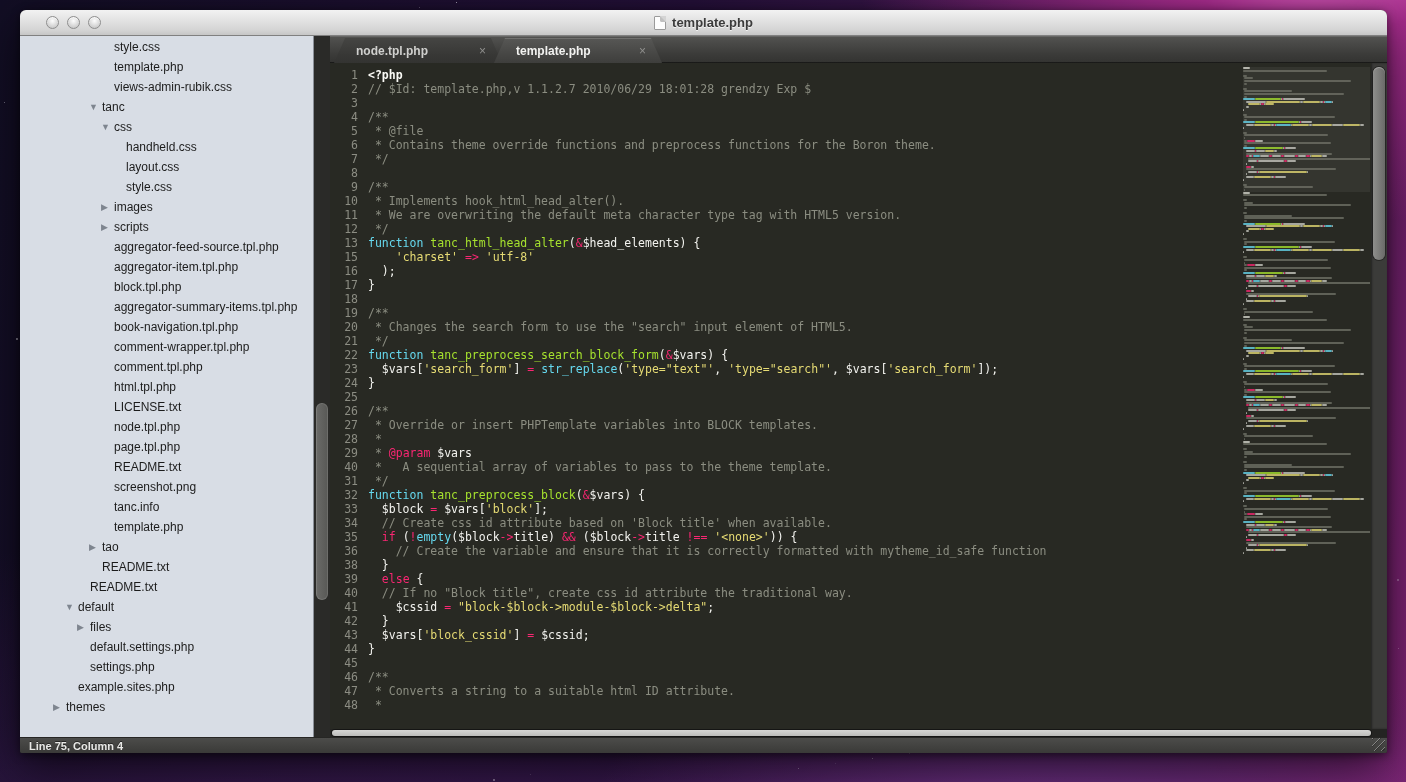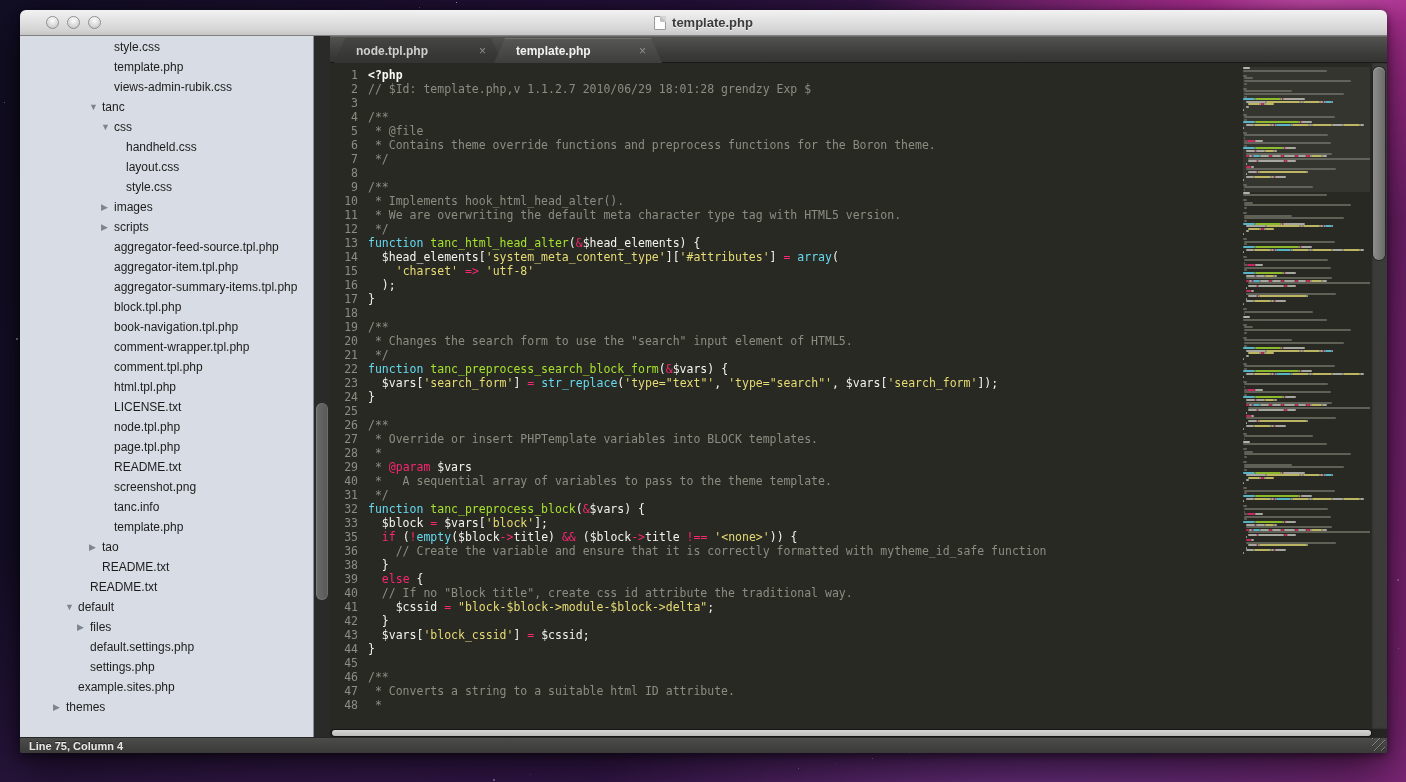--- a/index.html
+++ b/index.html
@@ -312,25 +312,25 @@
         <div class="tree-row" style="padding-left: 81px;">
           <span class="tree-tri"></span>
           <span>aggregator-feed-source.tpl.php</span>
         </div>
         <div class="tree-row" style="padding-left: 81px;">
           <span class="tree-tri"></span>
           <span>aggregator-item.tpl.php</span>
         </div>
         <div class="tree-row" style="padding-left: 81px;">
           <span class="tree-tri"></span>
+          <span>block.tpl.php</span>
+        </div>
+        <div class="tree-row" style="padding-left: 81px;">
+          <span class="tree-tri"></span>
           <span>aggregator-summary-items.tpl.php</span>
-        </div>
-        <div class="tree-row" style="padding-left: 81px;">
-          <span class="tree-tri"></span>
-          <span>block.tpl.php</span>
         </div>
         <div class="tree-row" style="padding-left: 81px;">
           <span class="tree-tri"></span>
           <span>book-navigation.tpl.php</span>
         </div>
         <div class="tree-row" style="padding-left: 81px;">
           <span class="tree-tri"></span>
           <span>comment-wrapper.tpl.php</span>
         </div>
         <div class="tree-row" style="padding-left: 81px;">
@@ -432,40 +432,40 @@
             <div class="line"><span class="ln">4</span><span class="lt"><span class="c">/**</span></span></div>
             <div class="line"><span class="ln">5</span><span class="lt"><span class="c"> * @file</span></span></div>
             <div class="line"><span class="ln">6</span><span class="lt"><span class="c"> * Contains theme override functions and preprocess functions for the Boron theme.</span></span></div>
             <div class="line"><span class="ln">7</span><span class="lt"><span class="c"> */</span></span></div>
             <div class="line"><span class="ln">8</span><span class="lt"></span></div>
             <div class="line"><span class="ln">9</span><span class="lt"><span class="c">/**</span></span></div>
             <div class="line"><span class="ln">10</span><span class="lt"><span class="c"> * Implements hook_html_head_alter().</span></span></div>
             <div class="line"><span class="ln">11</span><span class="lt"><span class="c"> * We are overwriting the default meta character type tag with HTML5 version.</span></span></div>
             <div class="line"><span class="ln">12</span><span class="lt"><span class="c"> */</span></span></div>
             <div class="line"><span class="ln">13</span><span class="lt"><span class="k">function </span><span class="g">tanc_html_head_alter</span><span class="w">(</span><span class="p">&amp;</span><span class="w">$head_elements) {</span></span></div>
-            <div class="line"><span class="ln">14</span><span class="lt"><span class="w">  $head_elements[</span><span class="y">'system_meta_content_type'</span><span class="w">][</span><span class="y">'#attributes'</span><span class="w">] </span><span class="p">=</span><span class="w"> </span><span class="k">array</span><span class="w">(</span></span></div>
             <div class="line"><span class="ln">15</span><span class="lt"><span class="w">    </span><span class="y">'charset'</span><span class="w"> </span><span class="p">=&gt;</span><span class="w"> </span><span class="y">'utf-8'</span></span></div>
             <div class="line"><span class="ln">16</span><span class="lt"><span class="w">  );</span></span></div>
             <div class="line"><span class="ln">17</span><span class="lt"><span class="w">}</span></span></div>
             <div class="line"><span class="ln">18</span><span class="lt"></span></div>
             <div class="line"><span class="ln">19</span><span class="lt"><span class="c">/**</span></span></div>
             <div class="line"><span class="ln">20</span><span class="lt"><span class="c"> * Changes the search form to use the "search" input element of HTML5.</span></span></div>
             <div class="line"><span class="ln">21</span><span class="lt"><span class="c"> */</span></span></div>
             <div class="line"><span class="ln">22</span><span class="lt"><span class="k">function </span><span class="g">tanc_preprocess_search_block_form</span><span class="w">(</span><span class="p">&amp;</span><span class="w">$vars) {</span></span></div>
             <div class="line"><span class="ln">23</span><span class="lt"><span class="w">  $vars[</span><span class="y">'search_form'</span><span class="w">] </span><span class="p">=</span><span class="w"> </span><span class="k">str_replace</span><span class="w">(</span><span class="y">'type="text"'</span><span class="w">, </span><span class="y">'type="search"'</span><span class="w">, $vars[</span><span class="y">'search_form'</span><span class="w">]);</span></span></div>
             <div class="line"><span class="ln">24</span><span class="lt"><span class="w">}</span></span></div>
             <div class="line"><span class="ln">25</span><span class="lt"></span></div>
             <div class="line"><span class="ln">26</span><span class="lt"><span class="c">/**</span></span></div>
             <div class="line"><span class="ln">27</span><span class="lt"><span class="c"> * Override or insert PHPTemplate variables into BLOCK templates.</span></span></div>
             <div class="line"><span class="ln">28</span><span class="lt"><span class="c"> *</span></span></div>
             <div class="line"><span class="ln">29</span><span class="lt"><span class="c"> * </span><span class="p">@param</span><span class="w"> $vars</span></span></div>
             <div class="line"><span class="ln">40</span><span class="lt"><span class="c"> *   A sequential array of variables to pass to the theme template.</span></span></div>
             <div class="line"><span class="ln">31</span><span class="lt"><span class="c"> */</span></span></div>
             <div class="line"><span class="ln">32</span><span class="lt"><span class="k">function </span><span class="g">tanc_preprocess_block</span><span class="w">(</span><span class="p">&amp;</span><span class="w">$vars) {</span></span></div>
             <div class="line"><span class="ln">33</span><span class="lt"><span class="w">  $block </span><span class="p">=</span><span class="w"> $vars[</span><span class="y">'block'</span><span class="w">];</span></span></div>
+            <div class="line"><span class="ln">34</span><span class="lt"><span class="c">  // Create css id attribute based on 'Block title' when available.</span></span></div>
             <div class="line"><span class="ln">35</span><span class="lt"><span class="w">  </span><span class="p">if</span><span class="w"> (</span><span class="p">!</span><span class="k">empty</span><span class="w">($block</span><span class="p">-&gt;</span><span class="w">title) </span><span class="p">&amp;&amp;</span><span class="w"> ($block</span><span class="p">-&gt;</span><span class="w">title </span><span class="p">!==</span><span class="w"> </span><span class="y">'&lt;none&gt;'</span><span class="w">)) {</span></span></div>
             <div class="line"><span class="ln">36</span><span class="lt"><span class="c">    // Create the variable and ensure that it is correctly formatted with mytheme_id_safe function</span></span></div>
             <div class="line"><span class="ln">38</span><span class="lt"><span class="w">  }</span></span></div>
             <div class="line"><span class="ln">39</span><span class="lt"><span class="w">  </span><span class="p">else</span><span class="w"> {</span></span></div>
             <div class="line"><span class="ln">40</span><span class="lt"><span class="c">  // If no "Block title", create css id attribute the traditional way.</span></span></div>
             <div class="line"><span class="ln">41</span><span class="lt"><span class="w">    $cssid </span><span class="p">=</span><span class="w"> </span><span class="y">"block-$block-&gt;module-$block-&gt;delta"</span><span class="w">;</span></span></div>
             <div class="line"><span class="ln">42</span><span class="lt"><span class="w">  }</span></span></div>
             <div class="line"><span class="ln">43</span><span class="lt"><span class="w">  $vars[</span><span class="y">'block_cssid'</span><span class="w">] </span><span class="p">=</span><span class="w"> $cssid;</span></span></div>
             <div class="line"><span class="ln">44</span><span class="lt"><span class="w">}</span></span></div>
             <div class="line"><span class="ln">45</span><span class="lt"></span></div>

